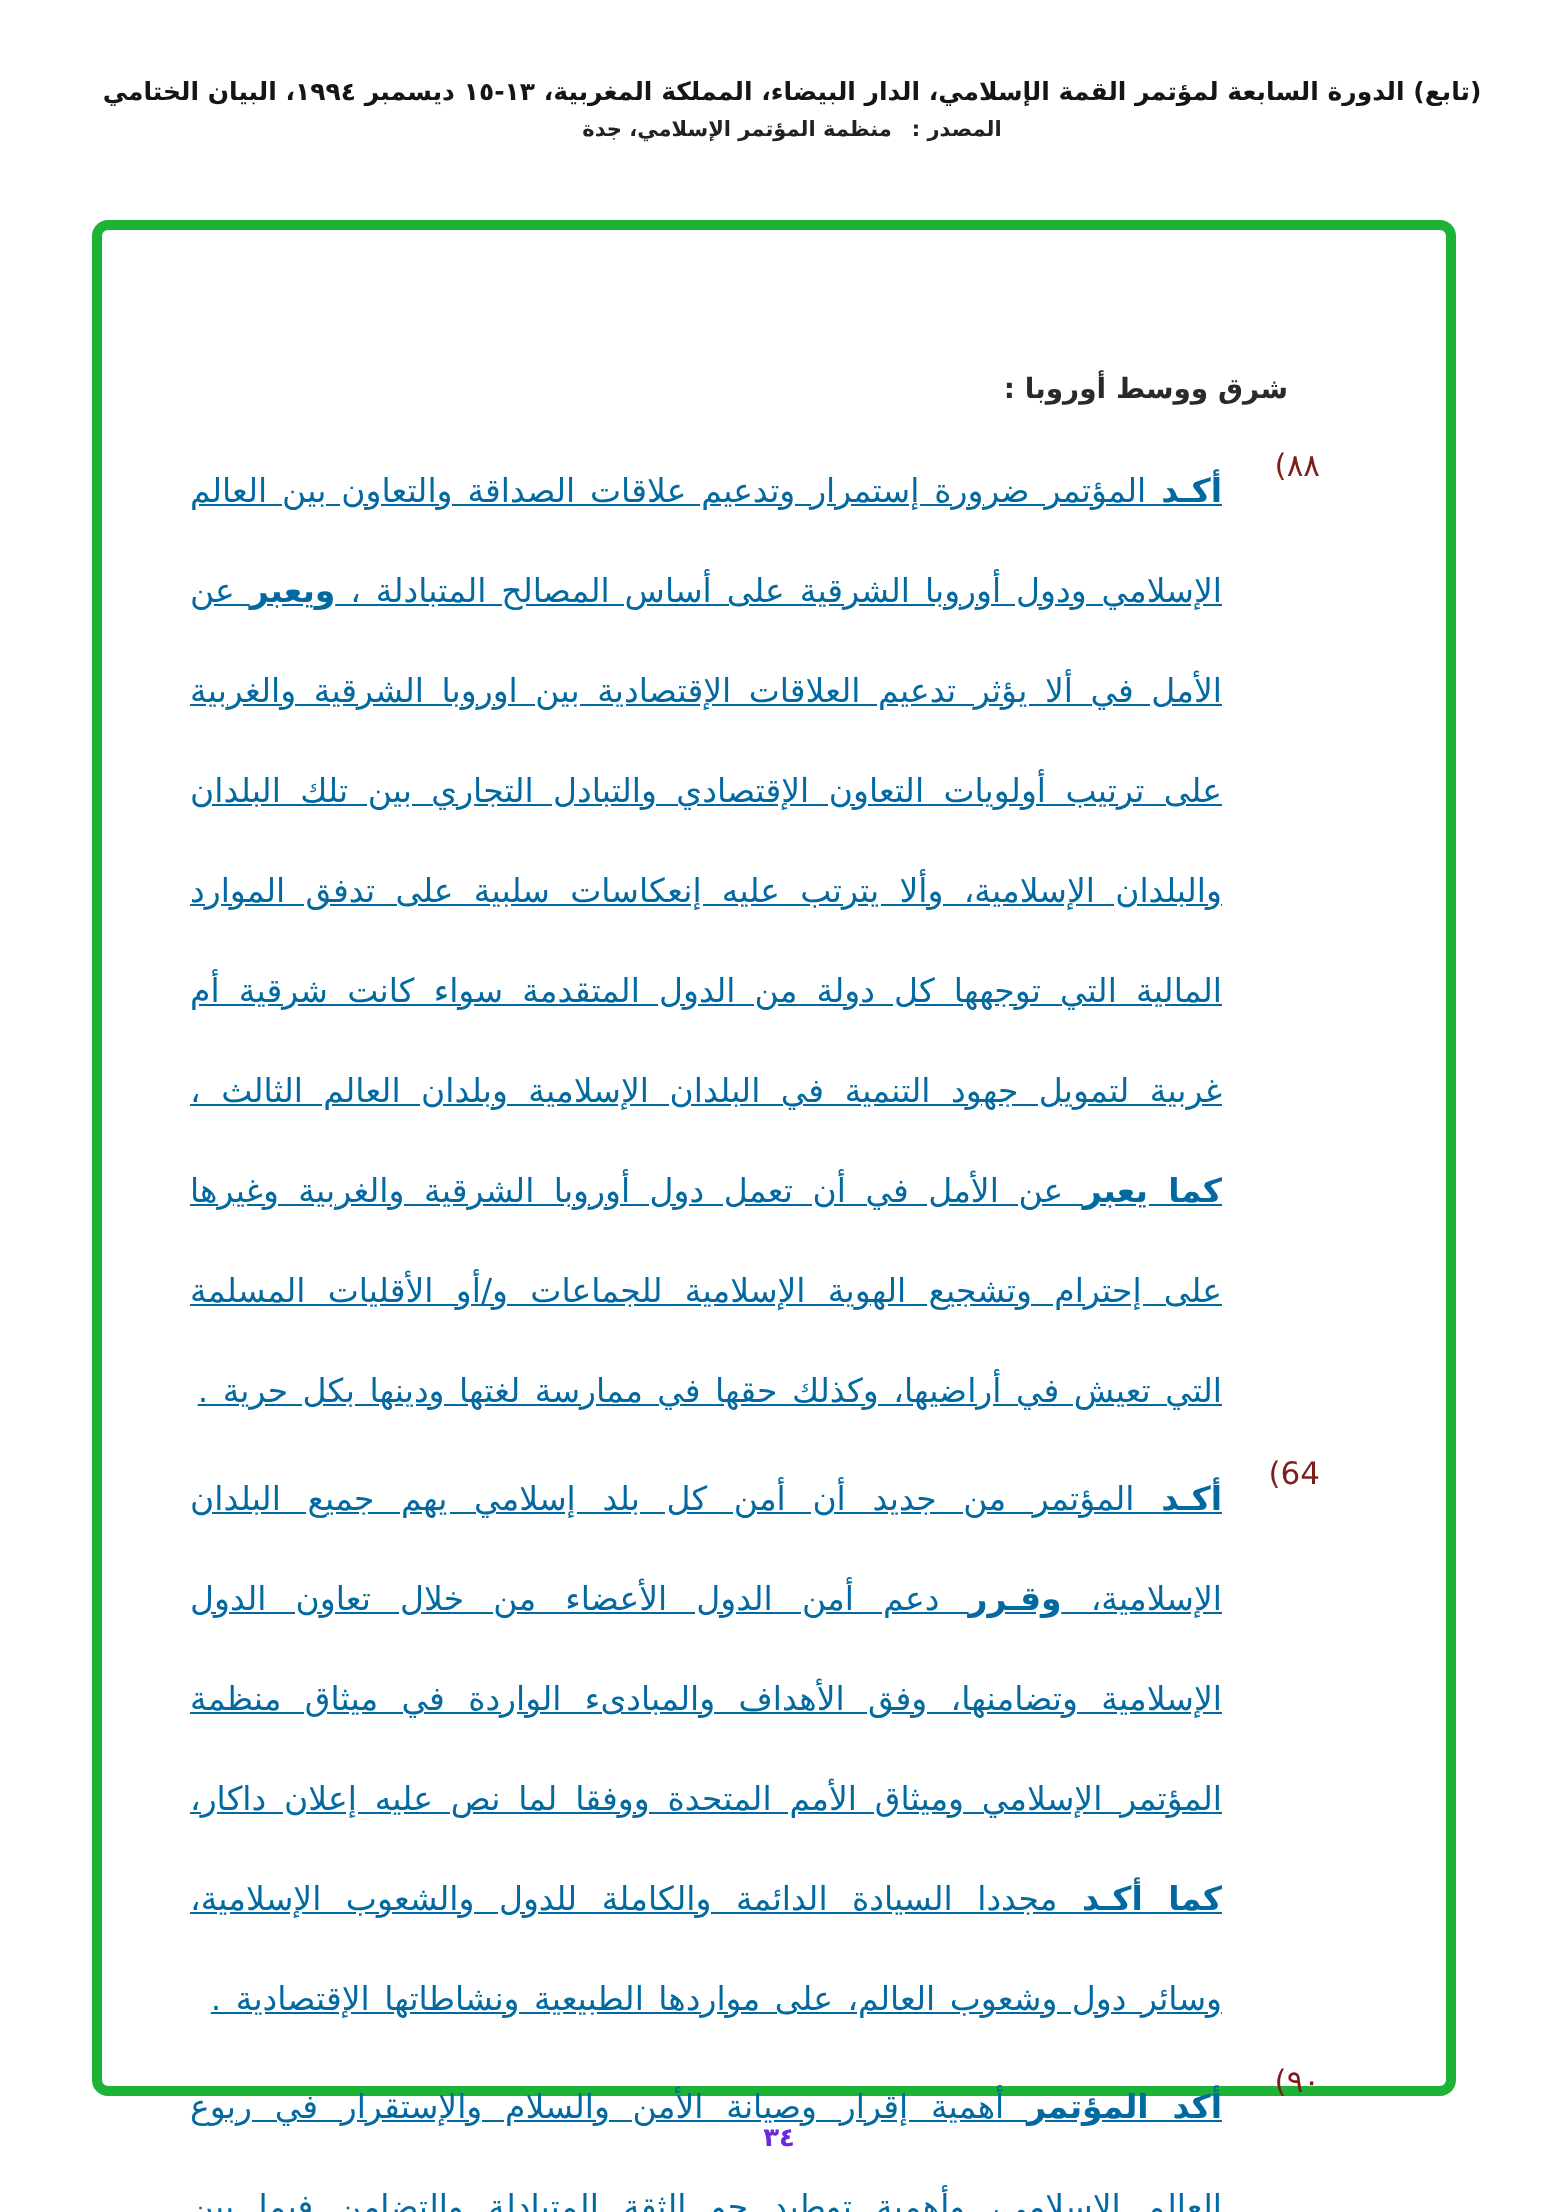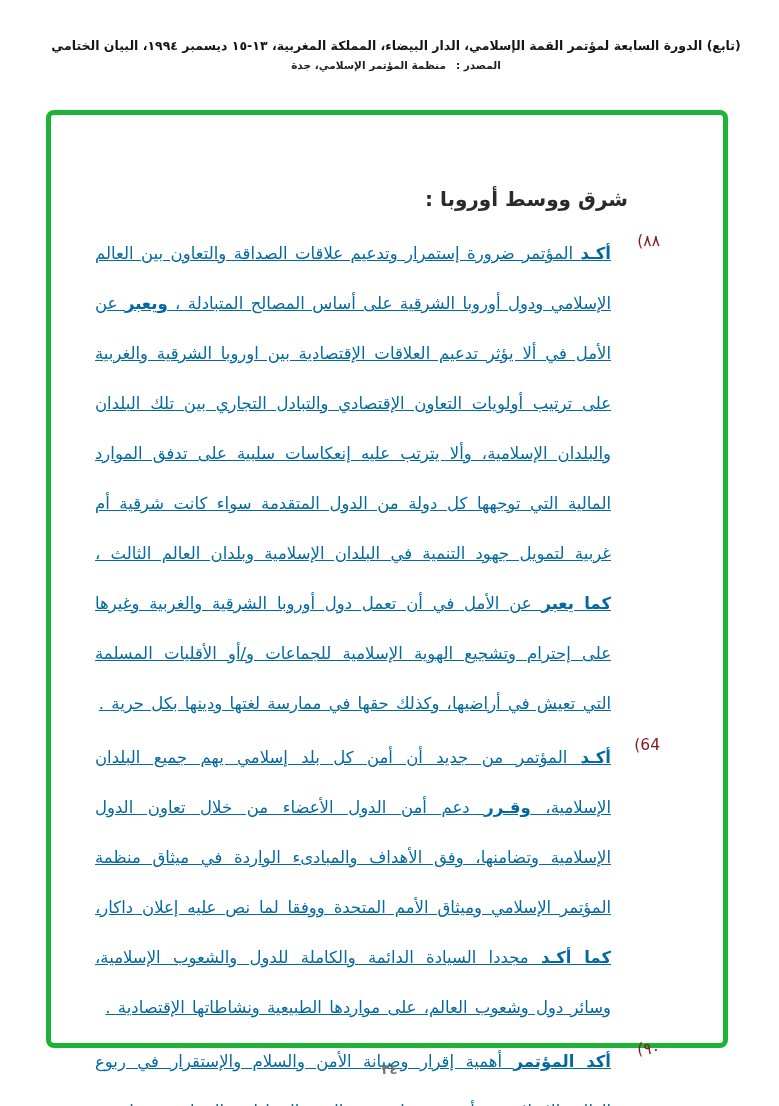--- a/index.html
+++ b/index.html
@@ -44,25 +44,25 @@
     height: 938px;
     border: 5px solid #1eb336;
     border-radius: 8px;
     background: #ffffff;
   }
   .content {
     direction: rtl;
     padding: 72px 63px 0 44px;
   }
   .sec-heading {
-    font-size: 20px;
+    font-size: 14px;
     font-weight: bold;
     color: #2a2a2a;
     text-align: right;
-    margin-right: 32px;
+    margin-right: 16px;
     letter-spacing: 0.5px;
   }
   .sec-heading.first { margin-bottom: 18px; }
   .sec-heading.second { margin-top: 40px; margin-bottom: 14px; }
   .para {
     display: flex;
     align-items: flex-start;
     margin-bottom: 4px;
   }
   .para .num {
@@ -86,21 +86,21 @@
   }
   .para .ptext .b { font-weight: bold; }
   .page-number {
     position: absolute;
     top: 1062px;
     left: 0;
     width: 100%;
     text-align: center;
     font-size: 13px;
     font-weight: bold;
-    color: #737373;
+    color: #6d28d9;
   }
 </style>
 </head>
 <body>
 
 <div class="sheet">
 
   <div class="doc-header">
     <div class="line1">(تابع) الدورة السابعة لمؤتمر القمة الإسلامي، الدار البيضاء، المملكة المغربية، ١٣-١٥ ديسمبر ١٩٩٤، البيان الختامي</div>
     <div class="line2">

